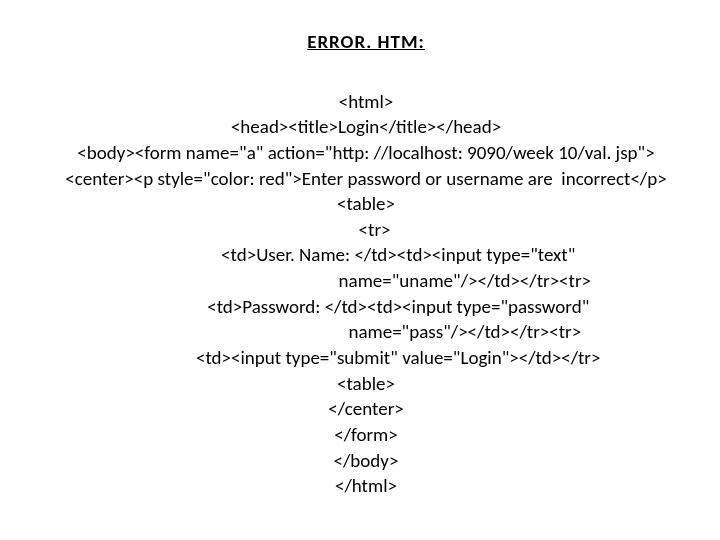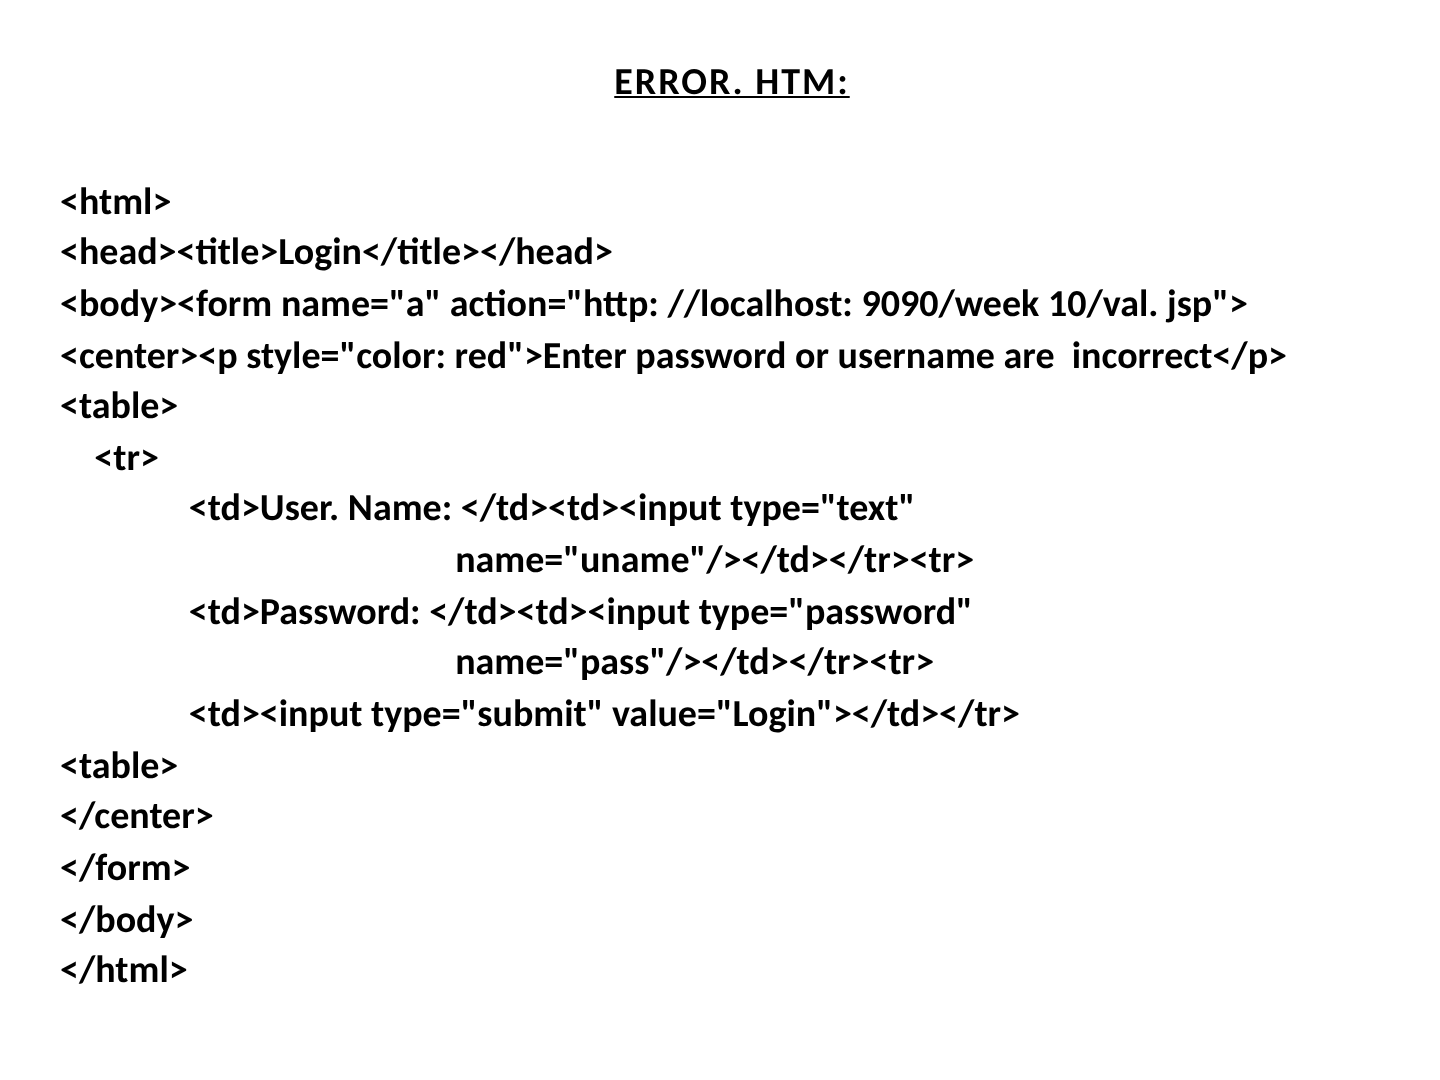--- a/index.html
+++ b/index.html
@@ -17,23 +17,24 @@
     padding: 30px 18px 0 30px;
   }
   .heading {
     text-align: center;
     font-weight: 700;
     text-decoration: underline;
     margin-bottom: 10px;
     letter-spacing: 1px;
   }
   .code-block {
-    font-weight: 700;
+    font-weight: 400;
     line-height: 1.35;
     white-space: pre;
+    text-align: center;
   }
 </style>
 </head>
 <body>
 
 <div class="page">
   <div class="heading">ERROR. HTM:</div>
   <div class="code-block">
 <span>&lt;html&gt;</span>
 <span>&lt;head&gt;&lt;title&gt;Login&lt;/title&gt;&lt;/head&gt;</span>

